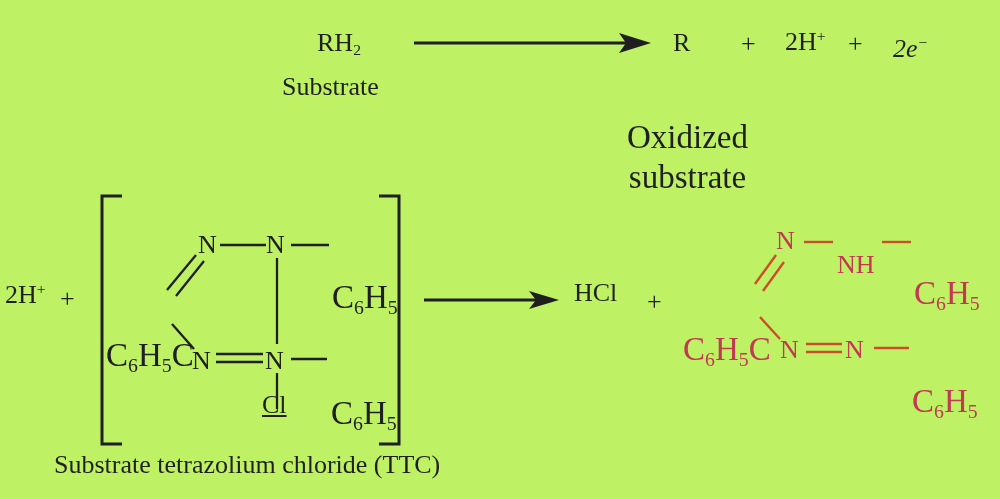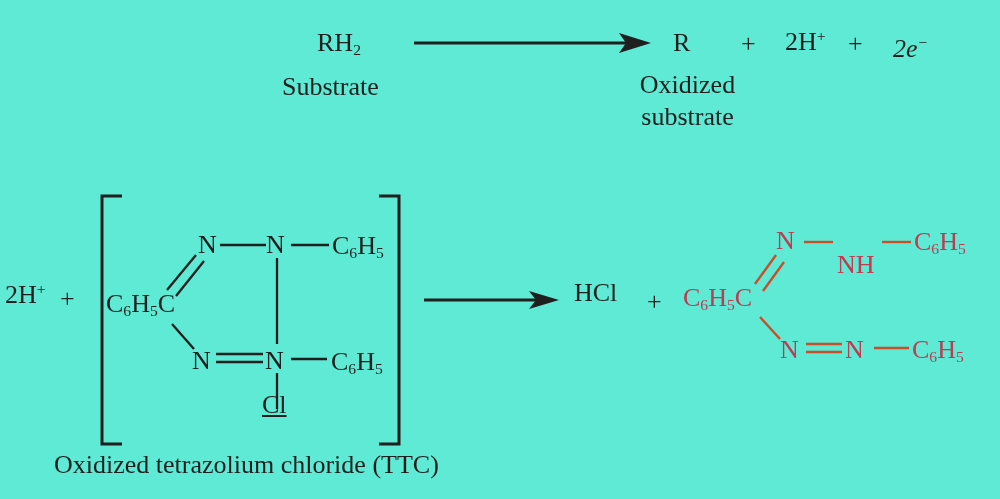--- a/index.html
+++ b/index.html
@@ -2,25 +2,25 @@
 <html style="--ink: #1f1f1f; --formazan-text: #c13a52; --formazan-bond: #cb4e2a;"><head>
 <meta charset="utf-8">
 <style>
   :root{
     --ink:#1f1f1f;
     --formazan-text:#c13a52;
     --formazan-bond:#cb4e2a;
   }
   html,body{margin:0;padding:0;background:#ffffff;}
   #canvas{
-    position:relative;width:1000px;height:499px;background:#5eead4;overflow:hidden;
+    position:relative;width:1000px;height:499px;background:#bef264;overflow:hidden;
     font-family:"Liberation Serif","DejaVu Serif",serif;color:var(--ink);
   }
   .txt{position:absolute;line-height:1;font-size:26px;white-space:nowrap;color:var(--ink);}
-  .sm{font-size:26px;}
+  .sm{font-size:33px;margin-top:48px;}
   .red{color:var(--formazan-text);}
   sub{font-size:0.60em;vertical-align:-0.28em;line-height:0;}
   sup{font-size:0.60em;vertical-align:0.55em;line-height:0;}
   .center{text-align:center;}
   svg{position:absolute;left:0;top:0;}
   .bond-black{stroke:var(--ink);stroke-width:2.3;fill:none;}
   .bond-red{stroke:var(--formazan-bond);stroke-width:2.4;fill:none;}
   .arrow-line{stroke:var(--ink);stroke-width:3.2;fill:none;}
   .arrow-head{fill:var(--ink);stroke:none;}
   .bracket{stroke:var(--ink);stroke-width:3;fill:none;}
@@ -79,21 +79,21 @@
   <div class="txt" style="left:60px;top:286px;">+</div>
 
   <div class="txt sm" style="left:106px;top:291px;">C<sub>6</sub>H<sub>5</sub>C</div>
   <div class="txt" style="left:198px;top:232px;">N</div>
   <div class="txt" style="left:266px;top:232px;">N</div>
   <div class="txt sm" style="left:332px;top:233px;">C<sub>6</sub>H<sub>5</sub></div>
   <div class="txt" style="left:192px;top:348px;">N</div>
   <div class="txt" style="left:265px;top:348px;">N</div>
   <div class="txt sm" style="left:331px;top:349px;">C<sub>6</sub>H<sub>5</sub></div>
   <div class="txt" style="left:262px;top:392px;text-decoration:underline;">Cl</div>
-  <div class="txt" style="left:54px;top:452px;">Oxidized tetrazolium chloride (TTC)</div>
+  <div class="txt" style="left:54px;top:452px;">Substrate tetrazolium chloride (TTC)</div>
 
   <div class="txt" style="left:574px;top:280px;">HCl</div>
   <div class="txt" style="left:647px;top:289px;">+</div>
 
   <div class="txt sm red" style="left:683px;top:285px;">C<sub>6</sub>H<sub>5</sub>C</div>
   <div class="txt red" style="left:776px;top:228px;">N</div>
   <div class="txt red" style="left:837px;top:228px;margin-top:24px;">NH</div>
   <div class="txt sm red" style="left:914px;top:229px;">C<sub>6</sub>H<sub>5</sub></div>
   <div class="txt red" style="left:780px;top:337px;">N</div>
   <div class="txt red" style="left:845px;top:337px;">N</div>

